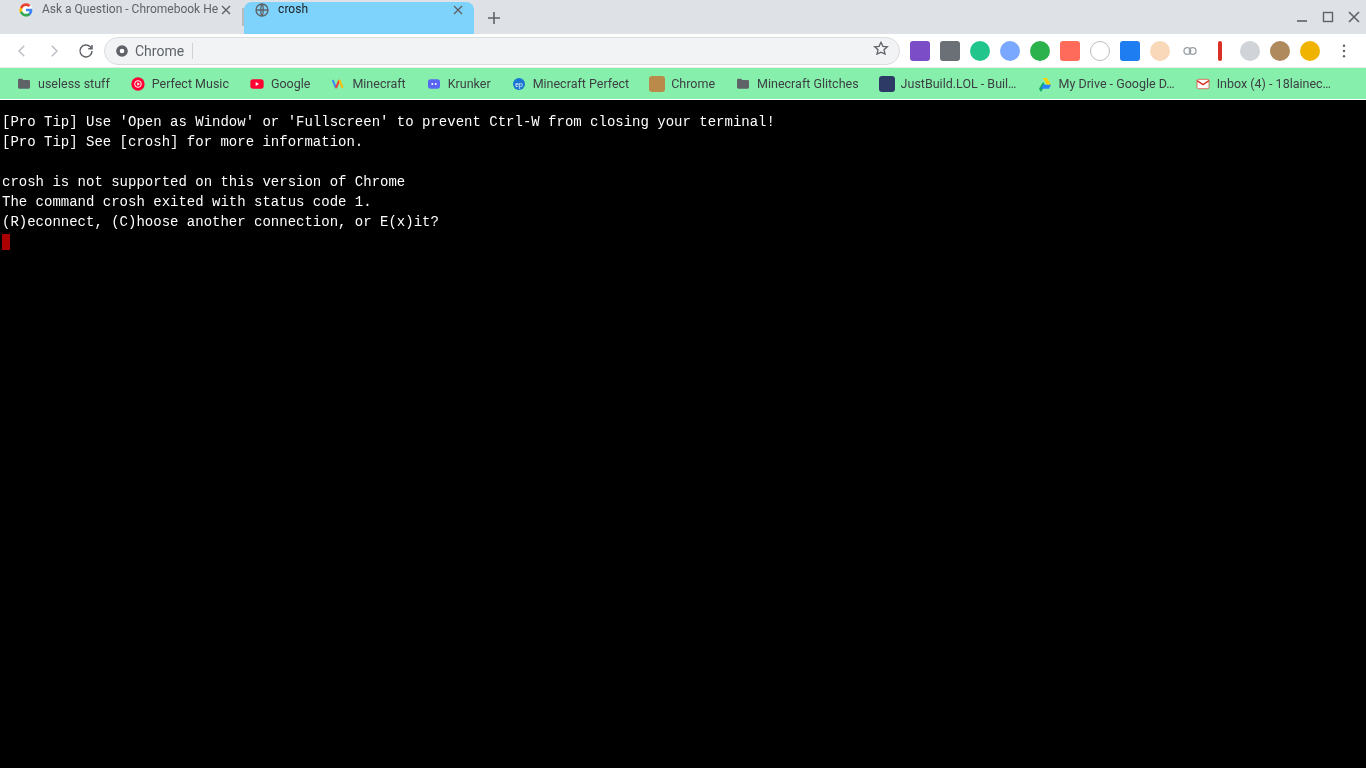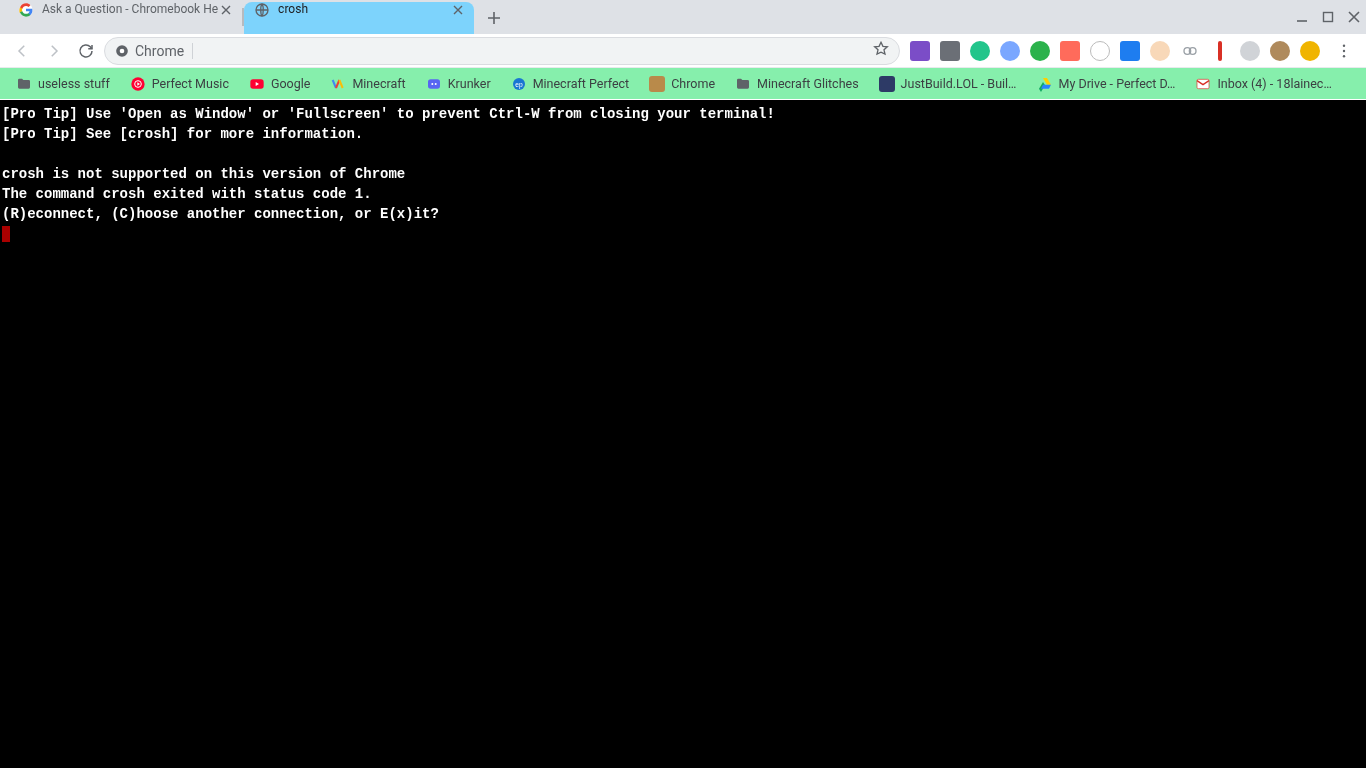--- a/index.html
+++ b/index.html
@@ -142,24 +142,23 @@
   .bm .bmicon{width:16px;height:16px;display:flex;align-items:center;justify-content:center;}
   
   .terminal{
     width:100%;
     height:calc(768px - 34px - 34px - 32px);
     background:#000000;
     color:#ffffff;
     font-family:"Courier New",ui-monospace,monospace;
     font-size:14px;
     line-height:20px;
-    padding:4px 2px;
+    padding:12px 2px;
     white-space:pre;
     overflow:hidden;
-    font-weight:bold;
   }
   .cursor{
     display:inline-block;
     width:8px;height:16px;
     background:#aa0000;
     vertical-align:text-bottom;
   }
   .generic-mask{width:16px;height:16px;border-radius:3px;}
 </style>
 </head>
@@ -388,21 +387,21 @@
     <span>JustBuild.LOL - Buil…</span>
   </div>
   <div class="bm">
     <span class="bmicon">
         <svg viewBox="0 0 24 24">
           <path d="M9 3h6l6 10h-6z" fill="#ffcf00"></path>
           <path d="M3 19l6-10 3 5-6 10z" fill="#11a861"></path>
           <path d="M21 13l-3 6H6l3-6z" fill="#2684fc"></path>
         </svg>
       </span>
-    <span>My Drive - Perfect D…</span>
+    <span>My Drive - Google D…</span>
   </div>
   <div class="bm">
     <span class="bmicon">
         <svg viewBox="0 0 24 24">
           <rect x="3" y="5" width="18" height="14" rx="2" fill="#fff" stroke="#d93025" stroke-width="1"></rect>
           <path d="M3 7l9 6 9-6" fill="none" stroke="#d93025" stroke-width="2"></path>
         </svg>
       </span>
     <span>Inbox (4) - 18lainec…</span>
   </div>

